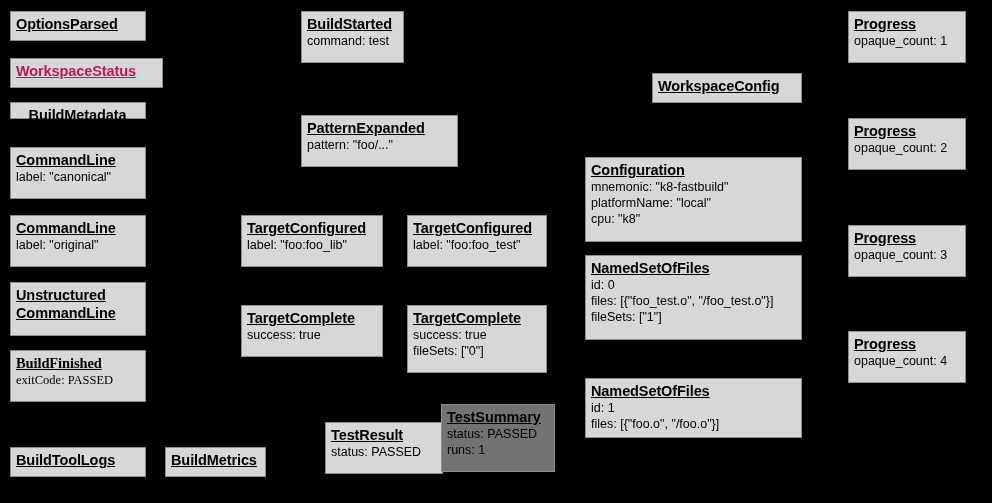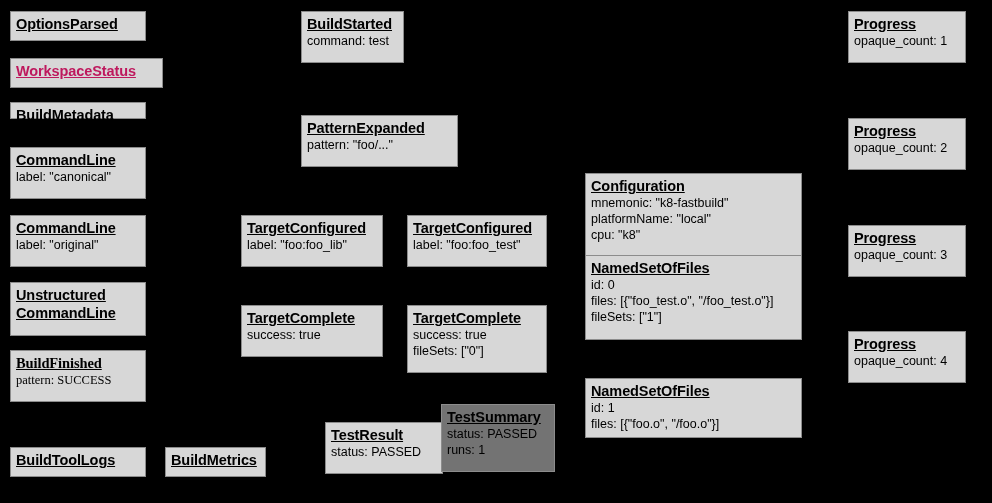--- a/index.html
+++ b/index.html
@@ -49,37 +49,37 @@
 </head>
 <body>
 
 <div id="canvas" style="width: 992px; height: 503px; background: rgb(0, 0, 0);">
     <div class="node" style="left: 10px; top: 11px; width: 136px; height: 30px; background: rgb(215, 215, 215); border-color: rgb(140, 140, 140); color: rgb(0, 0, 0);">
       <span class="node-title-wrap"><span class="node-title">OptionsParsed</span></span>
     </div>
     <div class="node" style="left: 10px; top: 58px; width: 153px; height: 30px; background: rgb(215, 215, 215); border-color: rgb(140, 140, 140); color: #be185d;">
       <span class="node-title-wrap"><span class="node-title">WorkspaceStatus</span></span>
     </div>
-    <div class="node" style="left: 10px; top: 102px; width: 136px; height: 17px; background: rgb(215, 215, 215); border-color: rgb(140, 140, 140); color: rgb(0, 0, 0);">
+    <div class="node" style="left: 10px; top: 102px; width: 136px; height: 17px; background: rgb(215, 215, 215); border-color: rgb(140, 140, 140); color: rgb(0, 0, 0); text-align: center;">
       <span class="node-title-wrap"><span class="node-title">BuildMetadata</span></span>
     </div>
     <div class="node" style="left: 10px; top: 147px; width: 136px; height: 52px; background: rgb(215, 215, 215); border-color: rgb(140, 140, 140); color: rgb(0, 0, 0);">
       <span class="node-title-wrap"><span class="node-title">CommandLine</span></span>
       <span class="node-prop">label: "canonical"</span>
     </div>
     <div class="node" style="left: 10px; top: 215px; width: 136px; height: 52px; background: rgb(215, 215, 215); border-color: rgb(140, 140, 140); color: rgb(0, 0, 0);">
       <span class="node-title-wrap"><span class="node-title">CommandLine</span></span>
       <span class="node-prop">label: "original"</span>
     </div>
     <div class="node" style="left: 10px; top: 282px; width: 136px; height: 54px; background: rgb(215, 215, 215); border-color: rgb(140, 140, 140); color: rgb(0, 0, 0);">
       <span class="node-title-wrap"><span class="node-title">Unstructured</span><br><span class="node-title">CommandLine</span></span>
     </div>
     <div class="node" style="left: 10px; top: 350px; width: 136px; height: 52px; background: rgb(215, 215, 215); border-color: rgb(140, 140, 140); color: rgb(0, 0, 0); font-family: Liberation Serif, serif;">
       <span class="node-title-wrap"><span class="node-title">BuildFinished</span></span>
-      <span class="node-prop">pattern: SUCCESS</span>
+      <span class="node-prop">exitCode: PASSED</span>
     </div>
     <div class="node" style="left: 10px; top: 447px; width: 136px; height: 30px; background: rgb(215, 215, 215); border-color: rgb(140, 140, 140); color: rgb(0, 0, 0);">
       <span class="node-title-wrap"><span class="node-title">BuildToolLogs</span></span>
     </div>
     <div class="node" style="left: 165px; top: 447px; width: 101px; height: 30px; background: rgb(215, 215, 215); border-color: rgb(140, 140, 140); color: rgb(0, 0, 0);">
       <span class="node-title-wrap"><span class="node-title">BuildMetrics</span></span>
     </div>
     <div class="node" style="left: 301px; top: 11px; width: 103px; height: 52px; background: rgb(215, 215, 215); border-color: rgb(140, 140, 140); color: rgb(0, 0, 0);">
       <span class="node-title-wrap"><span class="node-title">BuildStarted</span></span>
       <span class="node-prop">command: test</span>
@@ -107,21 +107,24 @@
     </div>
     <div class="node" style="left: 313px; top: 422px; width: 118px; height: 52px; background: rgb(215, 215, 215); border-color: rgb(140, 140, 140); color: rgb(0, 0, 0); margin-left: 12px;">
       <span class="node-title-wrap"><span class="node-title">TestResult</span></span>
       <span class="node-prop">status: PASSED</span>
     </div>
     <div class="node" style="left: 441px; top: 404px; width: 114px; height: 68px; background: #737373; border-color: rgb(140, 140, 140); color: rgb(0, 0, 0);">
       <span class="node-title-wrap"><span class="node-title">TestSummary</span></span>
       <span class="node-prop">status: PASSED</span>
       <span class="node-prop">runs: 1</span>
     </div>
-    <div class="node" style="left: 585px; top: 157px; width: 217px; height: 85px; background: rgb(215, 215, 215); border-color: rgb(140, 140, 140); color: rgb(0, 0, 0); margin-top: 16px;">
+    <div class="node" style="left: 652px; top: 73px; width: 150px; height: 30px; background: rgb(215, 215, 215); border-color: rgb(140, 140, 140); color: rgb(0, 0, 0);">
+      <span class="node-title-wrap"><span class="node-title">WorkspaceConfig</span></span>
+    </div>
+    <div class="node" style="left: 585px; top: 157px; width: 217px; height: 85px; background: rgb(215, 215, 215); border-color: rgb(140, 140, 140); color: rgb(0, 0, 0);">
       <span class="node-title-wrap"><span class="node-title">Configuration</span></span>
       <span class="node-prop">mnemonic: "k8-fastbuild"</span>
       <span class="node-prop">platformName: "local"</span>
       <span class="node-prop">cpu: "k8"</span>
     </div>
     <div class="node" style="left: 585px; top: 255px; width: 217px; height: 85px; background: rgb(215, 215, 215); border-color: rgb(140, 140, 140); color: rgb(0, 0, 0);">
       <span class="node-title-wrap"><span class="node-title">NamedSetOfFiles</span></span>
       <span class="node-prop">id: 0</span>
       <span class="node-prop">files: [{"foo_test.o", "/foo_test.o"}]</span>
       <span class="node-prop">fileSets: ["1"]</span>

